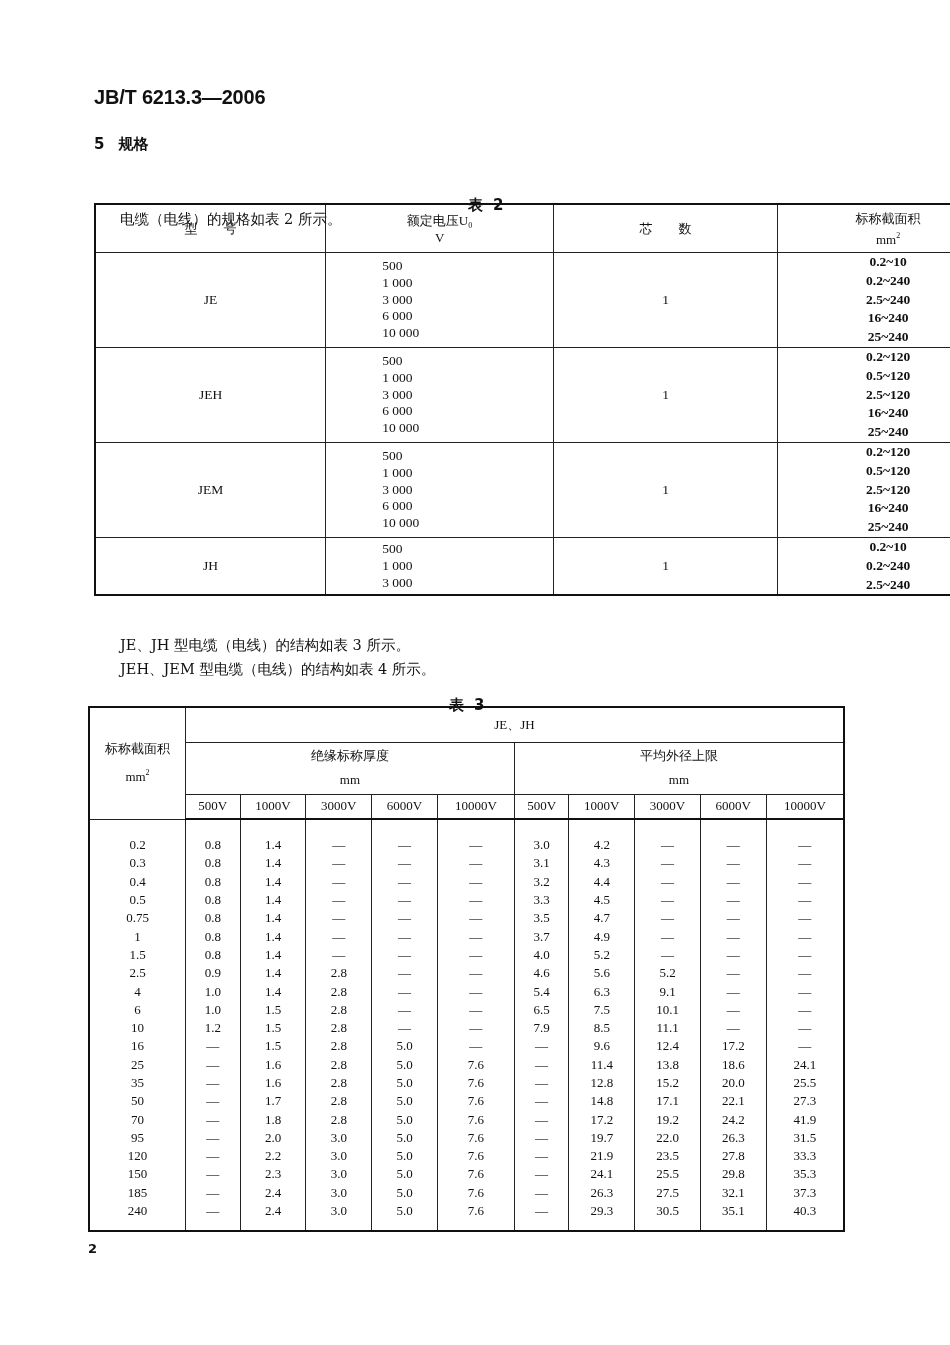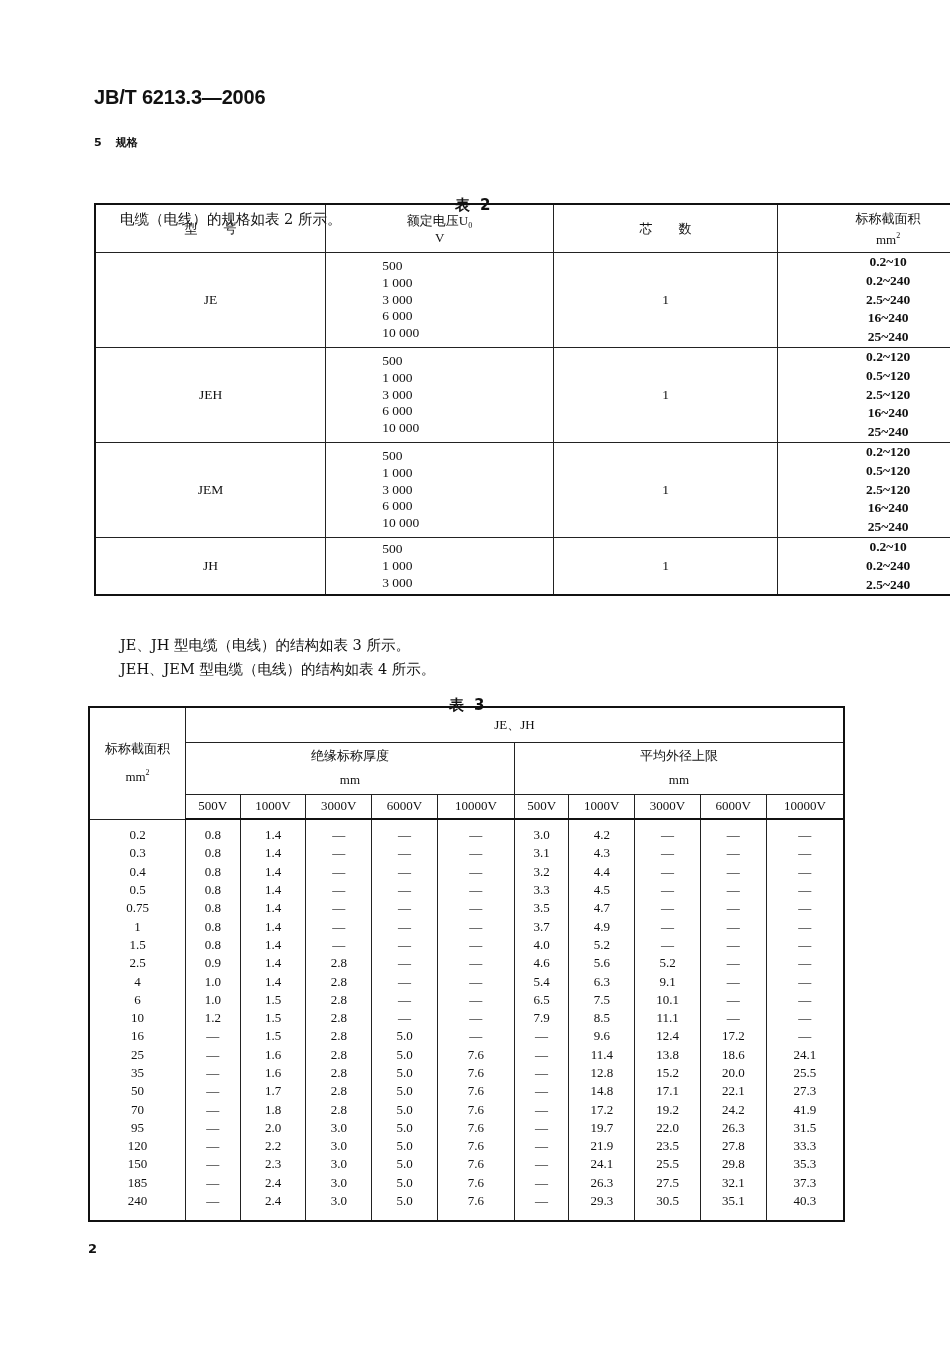--- a/index.html
+++ b/index.html
@@ -1,28 +1,28 @@
 <!DOCTYPE html>
 <html><head>
 <meta charset="utf-8">
 <style>
   html, body { margin: 0; padding: 0; background: #ffffff; }
   body { width: 950px; height: 1345px; position: relative; overflow: hidden;
          font-family: "DejaVu Serif", "Liberation Serif", serif; color: #111; }
   .std-code { position: absolute; left: 94px; top: 86px; font-family: "Liberation Sans", sans-serif;
               font-size: 20px; font-weight: bold; letter-spacing: -0.2px; }
   .sec-title { position: absolute; left: 94px; top: 135px; font-family: "DejaVu Sans", sans-serif;
-               font-size: 11px; font-weight: bold; }
+               font-size: 15px; font-weight: bold; }
   .sec-title .num { margin-right: 14px; }
   .para { position: absolute; left: 120px; font-size: 14.5px; font-family: "DejaVu Serif", serif; }
   .p1 { top: 188px; margin-top: 22px; }
   .p2 { top: 636px; }
   .p3 { top: 660px; }
   .caption { position: absolute; font-family: "DejaVu Sans", sans-serif; font-size: 15px; font-weight: bold; }
-  .cap2 { left: 455px; top: 196px; }
+  .cap2 { left: 468px; top: 196px; }
   .cap3 { left: 449px; top: 685px; margin-top: 11px; }
   .cap .n { margin-left: 10px; }
 
   table { border-collapse: collapse; position: absolute; font-family: "Liberation Serif", serif; }
   td, th { border: 1px solid #222; font-weight: normal; }
 
   
   .t2 { left: 94px; top: 203px; width: 906px; border: 2px solid #111; font-size: 13.5px; }
   .t2 th { height: 45px; font-size: 13px; text-align: center; vertical-align: middle; line-height: 17px; }
   .t2 td { text-align: center; vertical-align: middle; padding: 0; }
@@ -37,21 +37,21 @@
   .t2 .vl, .t2 .al { display: block; }
 
   
   .t3 { left: 88px; top: 706px; width: 757px; border: 2px solid #111; font-size: 13px; }
   .t3 th { text-align: center; vertical-align: middle; font-size: 13px; }
   .t3 .hdr-group { height: 35px; }
   .t3 .hdr-sub { height: 52px; line-height: 24px; }
   .t3 .hdr-volt { height: 25px; font-size: 12.5px; }
   .t3 .area-hdr { width: 93px; line-height: 24px; }
   .t3 tbody td { text-align: center; height: 18.3px; padding: 0; border-top: none; border-bottom: none; line-height: 18px; }
-  .t3 tbody tr:first-child td { padding-top: 6px; }
+  .t3 tbody tr:first-child td { padding-top: 16px; }
   .t3 tbody tr:last-child td { padding-bottom: 10px; }
   .t3 thead tr:last-child th { border-bottom: 2px solid #111; }
   sup { font-size: 8px; vertical-align: 6px; }
 
   .page-num { position: absolute; left: 88px; top: 1241px; font-family: "DejaVu Sans", sans-serif;
               font-size: 13px; font-weight: bold; }
 </style>
 </head>
 <body>
 

